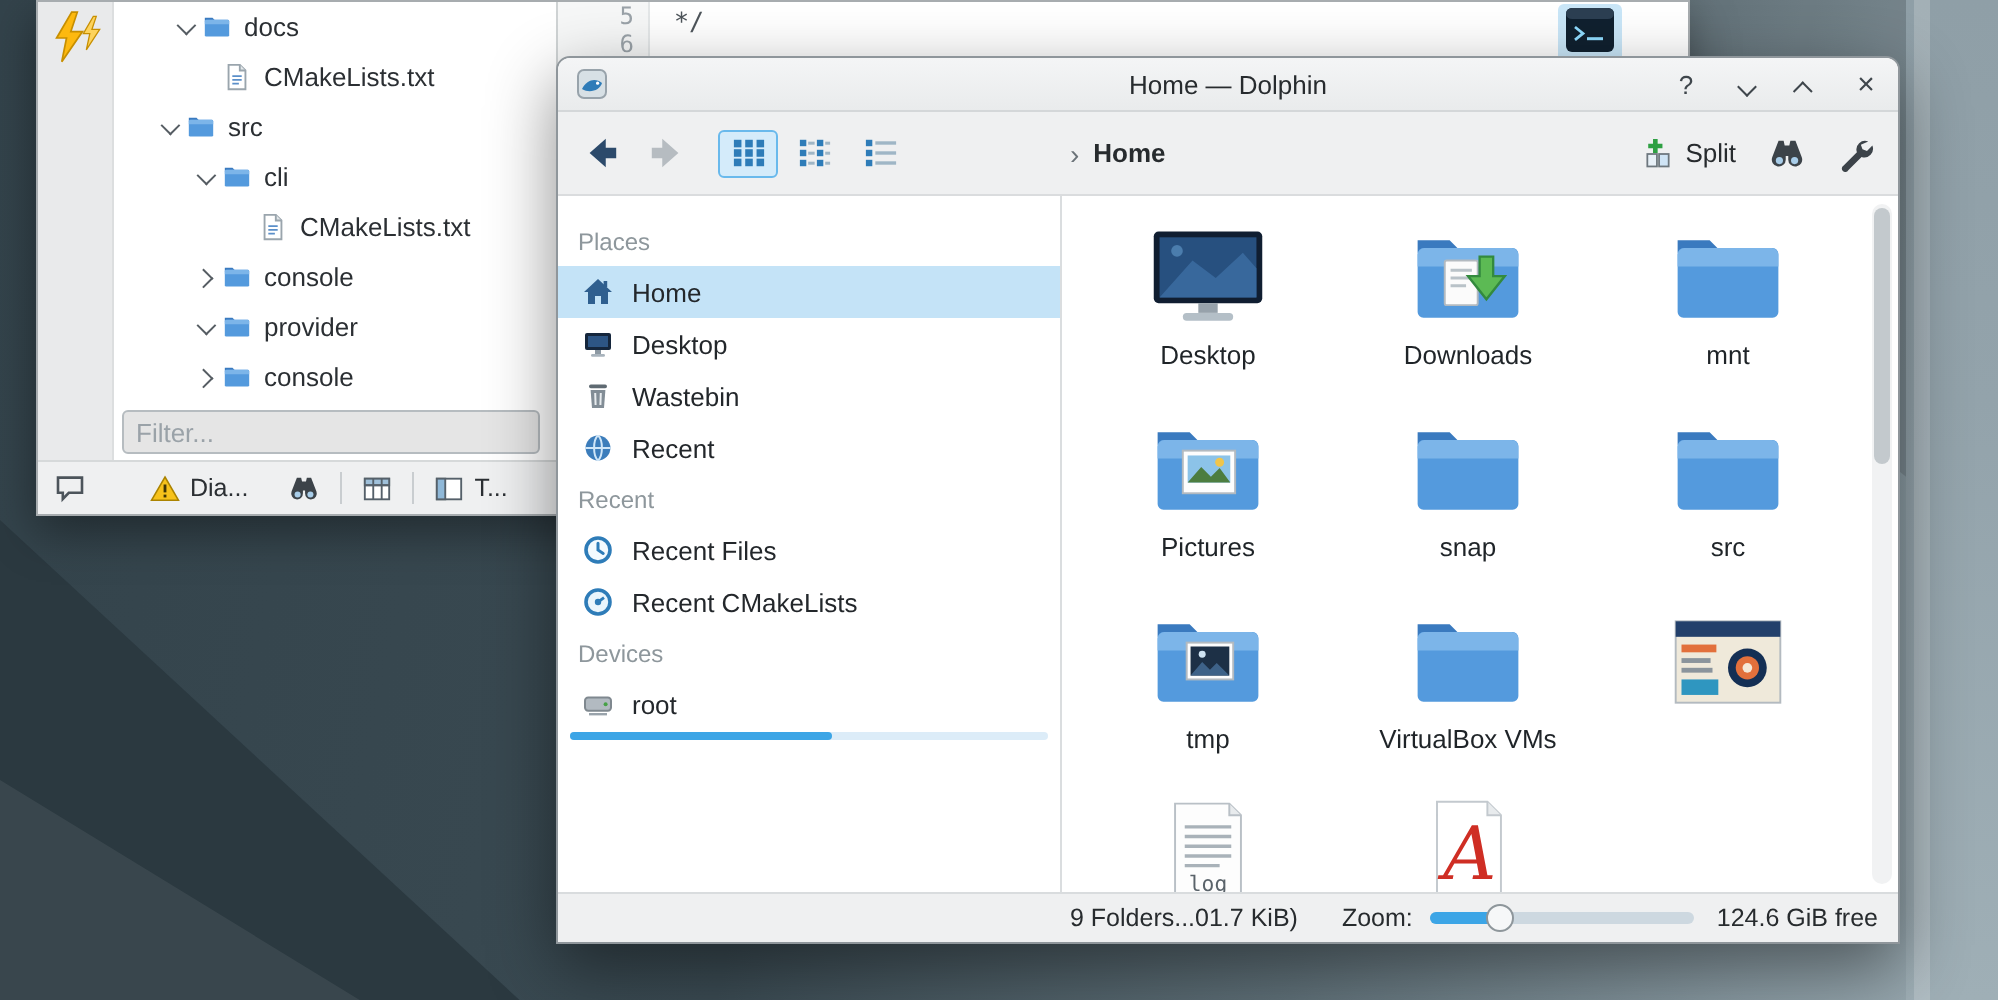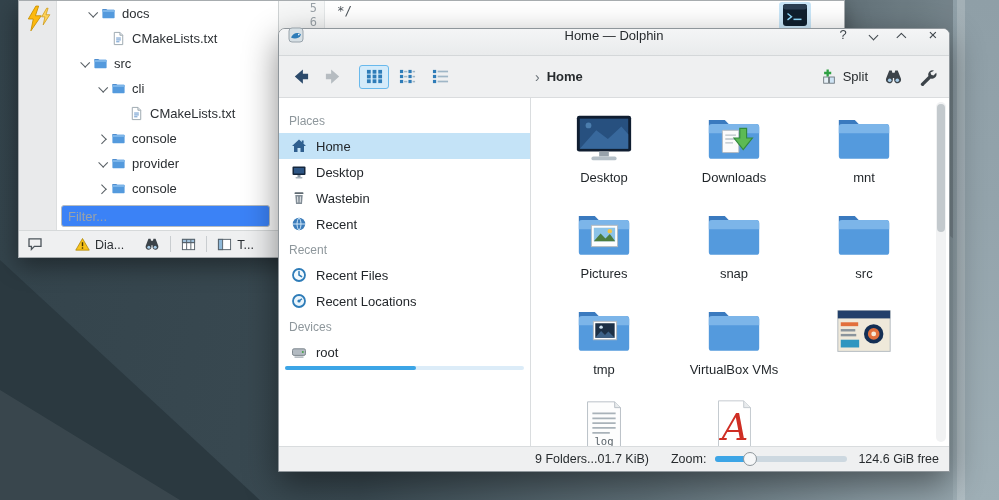--- a/index.html
+++ b/index.html
@@ -26,32 +26,32 @@
   .ide-activity{position:absolute;left:0;top:0;width:38px;height:231px;background:#e9eaeb;border-right:1px solid #dcdedf}
   .ide-zap{position:absolute;left:5px;top:4px;display:flex}
   .ide-tree-panel{position:absolute;left:38px;top:0;width:222px;height:231px;background:#fff;border-right:1px solid #cfd3d4}
   .trow{display:flex;align-items:center;height:25px;font-size:13px;color:#2b2f33;white-space:nowrap}
   .tw{width:14px;height:14px;flex:none;display:flex;align-items:center;justify-content:center}
   .arr{width:7px;height:7px;border-right:1.5px solid #565d63;border-bottom:1.5px solid #565d63}
   .arr.down{transform:rotate(45deg) translateY(-1px)}
   .arr.right{transform:rotate(-45deg) translateX(-1px)}
   .ticon{width:16px;height:16px;margin:0 5px 0 2px;flex:none;display:flex}
   .ide-filter{position:absolute;left:4px;right:8px;bottom:5px;height:22px;border:1px solid #b6bcc0;border-radius:3px;
-    background:#3b82f6;font:13px "Liberation Sans",sans-serif;color:#2b2f33;padding:0 6px;outline:none}
+    background:#e5e5e5;font:13px "Liberation Sans",sans-serif;color:#2b2f33;padding:0 6px;outline:none}
   .ide-filter::placeholder{color:#9aa2a8}
   .ide-statusbar{position:absolute;left:0;right:0;bottom:0;height:27px;background:#eff0f1;border-top:1px solid #d6d9da;
     display:flex;align-items:center;padding:0 8px;gap:10px;font-size:12.5px;color:#2b2f33}
   .isep{width:1px;height:16px;background:#c9cdd0}
-  .ibtn{display:flex;align-items:flex-end;gap:5px}
+  .ibtn{display:flex;align-items:center;gap:5px}
 
   
   .dolphin{position:absolute;left:278px;top:28px;width:672px;height:444px;border-radius:7px 7px 0 0;background:#fff;
     box-shadow:0 12px 34px rgba(0,0,0,.45);border:1px solid #8f969b}
   .titlebar{position:absolute;left:0;top:0;right:0;height:27px;background:linear-gradient(#f4f5f6,#e9ebec);
-    border-bottom:1px solid #d4d7d9;border-radius:6px 6px 0 0;display:flex;align-items:flex-end;padding:12px 9px}
+    border-bottom:1px solid #d4d7d9;border-radius:6px 6px 0 0;display:flex;align-items:center;padding:12px 9px}
   .title{position:absolute;left:0;right:0;text-align:center;font-size:13px;color:#272b2e;pointer-events:none}
   .tb-btns{margin-left:auto;display:flex;align-items:center;gap:16px;color:#3f464c;font-size:13px;z-index:1}
   .tb-btn{width:14px;text-align:center}
   .tb-btn.close{font-size:15px}
   .chev{display:inline-block;width:7px;height:7px;border-right:1.5px solid #3f464c;border-bottom:1.5px solid #3f464c}
   .chev.dn{transform:rotate(45deg)}
   .chev.up{transform:rotate(-135deg) translateY(-3px)}
   .toolbar{position:absolute;left:0;top:27px;right:0;height:42px;background:#eff0f1;border-bottom:1px solid #dadcde;
     display:flex;align-items:center;padding:0 12px}
   .navbtn{display:flex;align-items:center}
@@ -434,21 +434,21 @@
             <span>Recent Files</span>
           </div>
           <div class="pitem">
             <span class="picon">
               <svg width="16" height="16" viewBox="0 0 16 16">
                 <circle cx="8" cy="8" r="6" fill="#eaf5fc" stroke="#2e7cb8" stroke-width="1.8"></circle>
                 <circle cx="8" cy="8" r="1.6" fill="#2e7cb8"></circle>
                 <path d="M8 8l3-2.2" stroke="#2e7cb8" stroke-width="1.4" fill="none"></path>
               </svg>
             </span>
-            <span>Recent Locations</span>
+            <span>Recent CMakeLists</span>
           </div>
           <div class="phead">Devices</div>
           <div class="pitem">
             <span class="picon">
               <svg width="16" height="16" viewBox="0 0 16 16">
                 <rect x="1.5" y="4.8" width="13" height="6.6" rx="1.6" fill="#b2bac1" stroke="#7f888f"></rect>
                 <circle cx="11.8" cy="8.1" r="1" fill="#47a147"></circle>
                 <rect x="3.5" y="12.5" width="9" height="1.2" fill="#99a3ab"></rect>
               </svg>
             </span>

